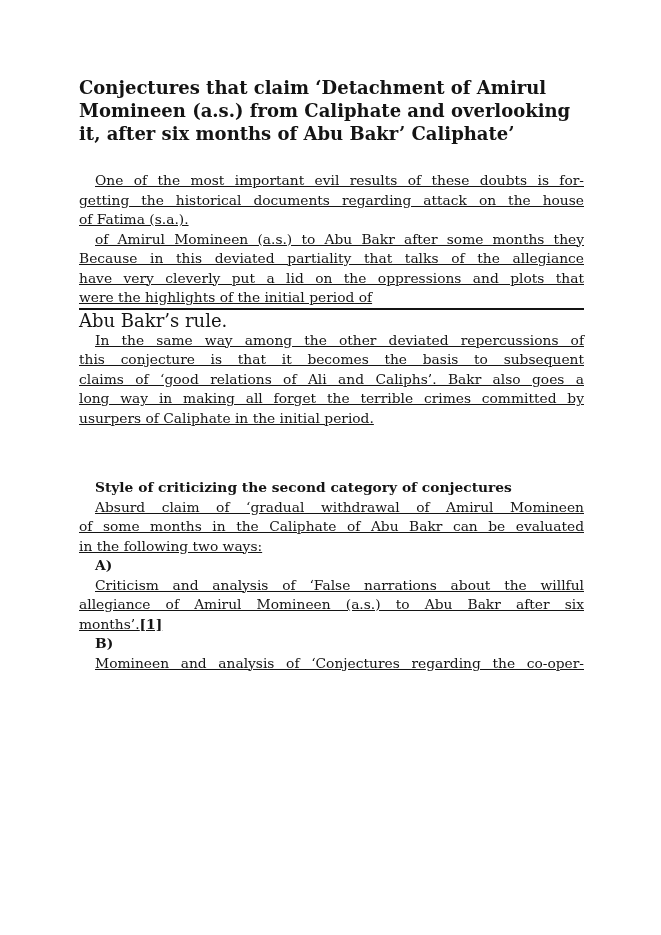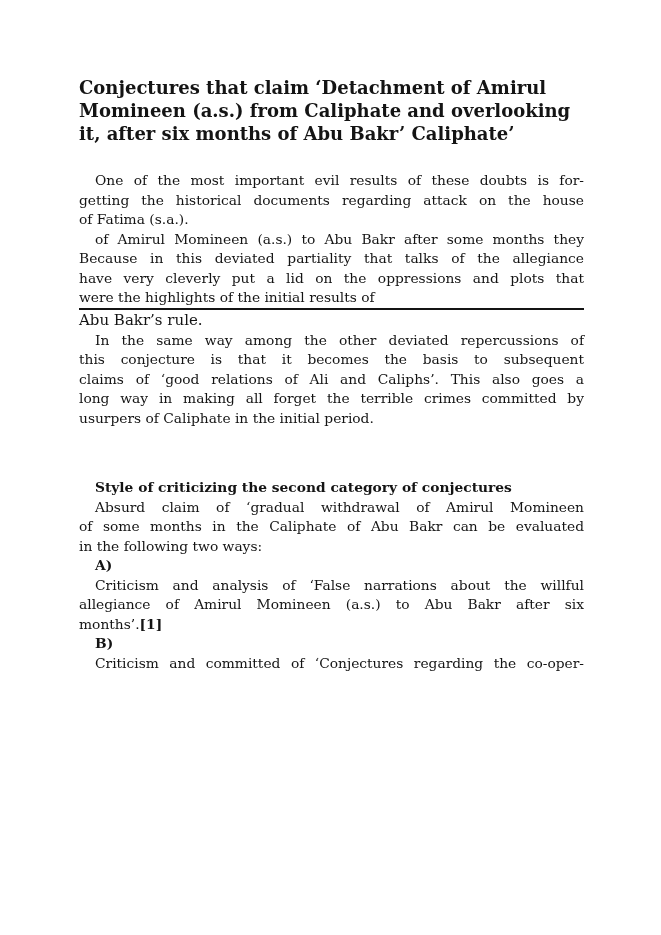--- a/index.html
+++ b/index.html
@@ -13,35 +13,35 @@
     overflow: hidden;
   }
   .text-col {
     position: absolute;
     left: 79px;
     top: 0;
     width: 505px;
   }
   
   .pline { font-size: 13.8px; line-height: 19.5px; }
-  .justify .pline { text-align: justify; text-align-last: justify; }
+  .justify .pline { text-align: justify; text-align-last: justify; text-decoration: underline; }
   .justify .pline.last { text-align: center; text-align-last: left; }
   .indent .pline:first-child { text-indent: 16px; }
 
   .doc-title { margin-top: 76px; font-weight: bold; }
   .doc-title .pline { font-size: 18px; line-height: 23px; text-align: left; text-align-last: left; }
 
   .para-1 { margin-top: 26px; }
   .footnote-separator {
     height: 0;
     border-top: 2px solid #141414;
     margin: 0.5px 0 1px 0;
   }
   .footnote { font-style: italic; }
-  .plain-line { font-size: 15px; line-height: 19.5px; }
+  .plain-line { font-size: 18px; line-height: 19.5px; }
   .subheading {
     margin-top: 50px;
     font-weight: bold;
     font-size: 13.8px;
     line-height: 19.5px;
     padding-left: 16px;
   }
   .list-label {
     font-weight: bold;
     font-size: 13.8px;
@@ -73,32 +73,32 @@
     <div class="para-1 justify indent">
         <div class="pline">One of the most important evil results of these doubts is for-</div>
         <div class="pline">getting the historical documents regarding attack on the house</div>
         <div class="pline last">of Fatima (s.a.).</div>
       </div>
 
     <div class="justify indent">
         <div class="pline">of Amirul Momineen (a.s.) to Abu Bakr after some months they</div>
         <div class="pline">Because in this deviated partiality that talks of the allegiance</div>
         <div class="pline">have very cleverly put a lid on the oppressions and plots that</div>
-        <div class="pline last">were the highlights of the initial results of</div>
+        <div class="pline last">were the highlights of the initial period of</div>
       </div>
 
     <div class="footnote-separator"></div>
 
 
     <div class="plain-line">Abu Bakr’s rule.</div>
 
     <div class="justify indent">
         <div class="pline">In the same way among the other deviated repercussions of</div>
         <div class="pline">this conjecture is that it becomes the basis to subsequent</div>
-        <div class="pline">claims of ‘good relations of Ali and Caliphs’. This also goes a</div>
+        <div class="pline">claims of ‘good relations of Ali and Caliphs’. Bakr also goes a</div>
         <div class="pline">long way in making all forget the terrible crimes committed by</div>
         <div class="pline last">usurpers of Caliphate in the initial period.</div>
       </div>
 
     <div class="subheading">Style of criticizing the second category of conjectures</div>
 
     <div class="justify indent">
         <div class="pline">Absurd claim of ‘gradual withdrawal of Amirul Momineen</div>
         <div class="pline">of some months in the Caliphate of Abu Bakr can be evaluated</div>
         <div class="pline last">in the following two ways:</div>
@@ -108,19 +108,19 @@
 
     <div class="justify indent">
         <div class="pline">Criticism and analysis of ‘False narrations about the willful</div>
         <div class="pline">allegiance of Amirul Momineen (a.s.) to Abu Bakr after six</div>
         <div class="pline last">months’.<b>[1]</b></div>
       </div>
 
     <div class="list-label">B)</div>
 
     <div class="justify indent">
-        <div class="pline">Criticism and committed of ‘Conjectures regarding the co-oper-</div>
+        <div class="pline">Momineen and analysis of ‘Conjectures regarding the co-oper-</div>
       </div>
 
   </div>
 
   <div class="page-number">5</div>
 </div>
 
 </body></html>

